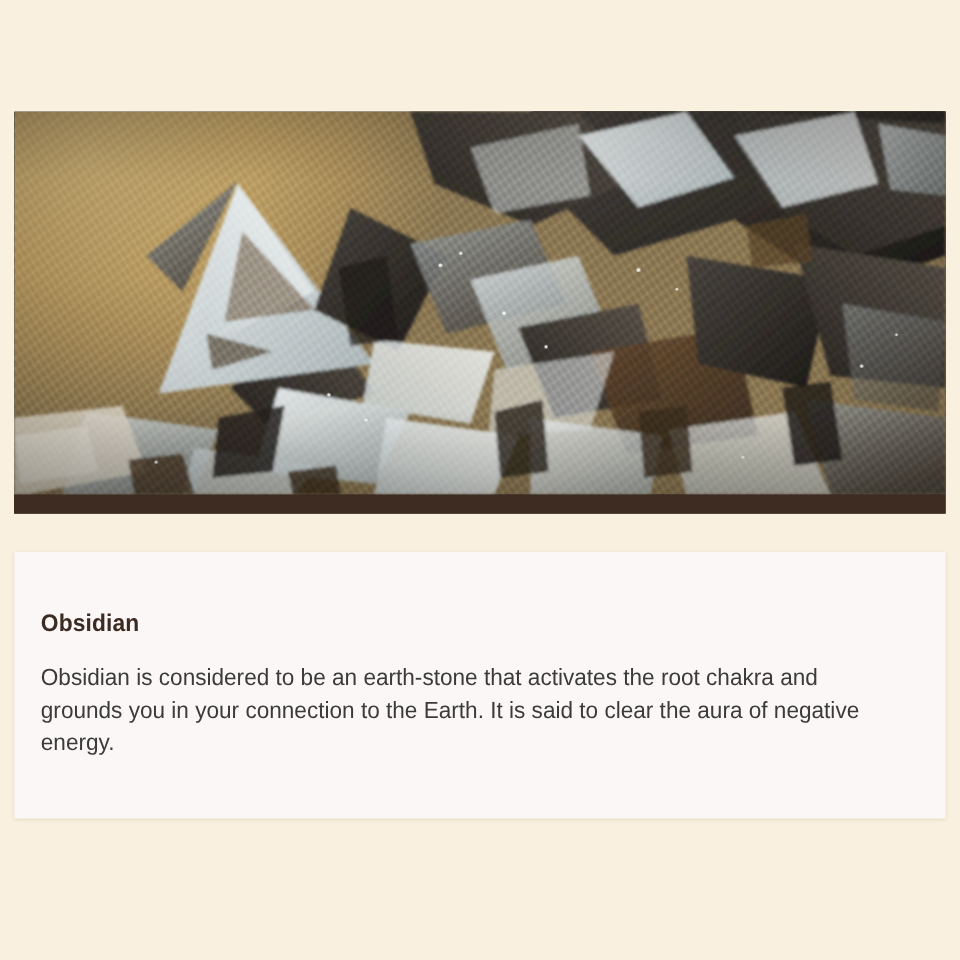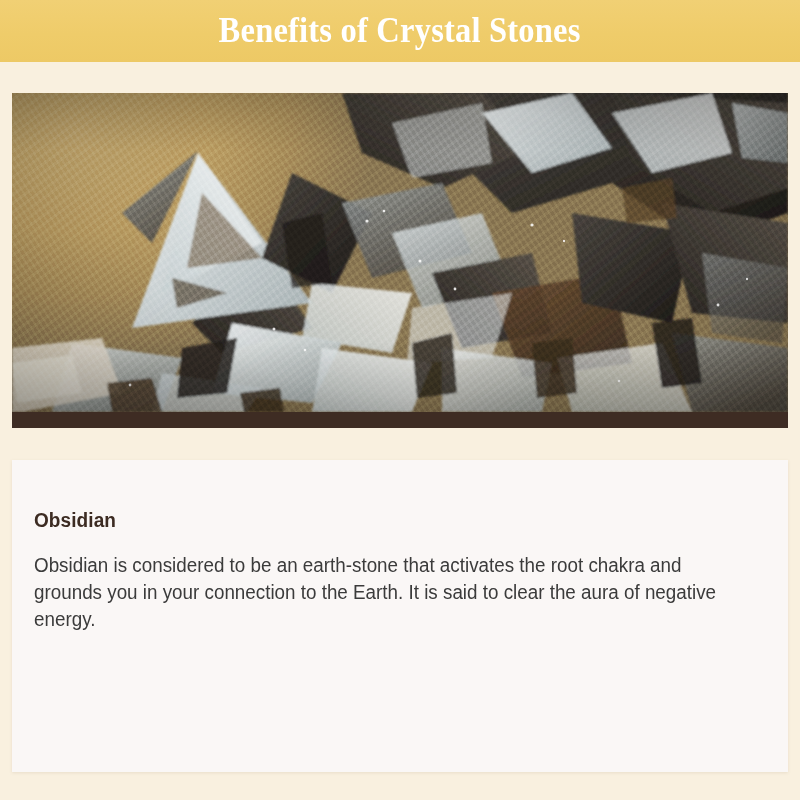--- a/index.html
+++ b/index.html
@@ -105,21 +105,21 @@
     height: 16px;
     background: #3e2c23;
   }
 
   
   .info-card {
     position: absolute;
     left: 12px;
     top: 460px;
     width: 776px;
-    height: 312px;
+    height: 222px;
     background: #faf7f6;
     box-sizing: border-box;
     box-shadow: 0 1px 3px rgba(120,100,70,0.13);
   }
   .card-inner {
     padding: 48px 22px 0 22px;
   }
   .stone-name {
     font-family: "Liberation Sans", sans-serif;
     font-weight: 700;
@@ -141,23 +141,20 @@
     max-width: 748px;
     transform: scaleX(0.965);
     transform-origin: left center;
   }
 </style>
 </head>
 <body>
 
 <div class="page">
 
-  <div class="header-bar">
-    <div class="header-title">Benefits of Crystal Stones</div>
-  </div>
 
   <div class="hero-wrap">
 
     <div class="hero-photo">
       <div class="ph-backdrop"></div>
 
       <svg width="776" height="319" viewBox="0 0 776 319" style="position:absolute;left:0;top:0;">
         <defs>
           <linearGradient id="gPaleA" x1="0" y1="0" x2="1" y2="1">
             <stop offset="0" stop-color="#eef2f3"></stop>

